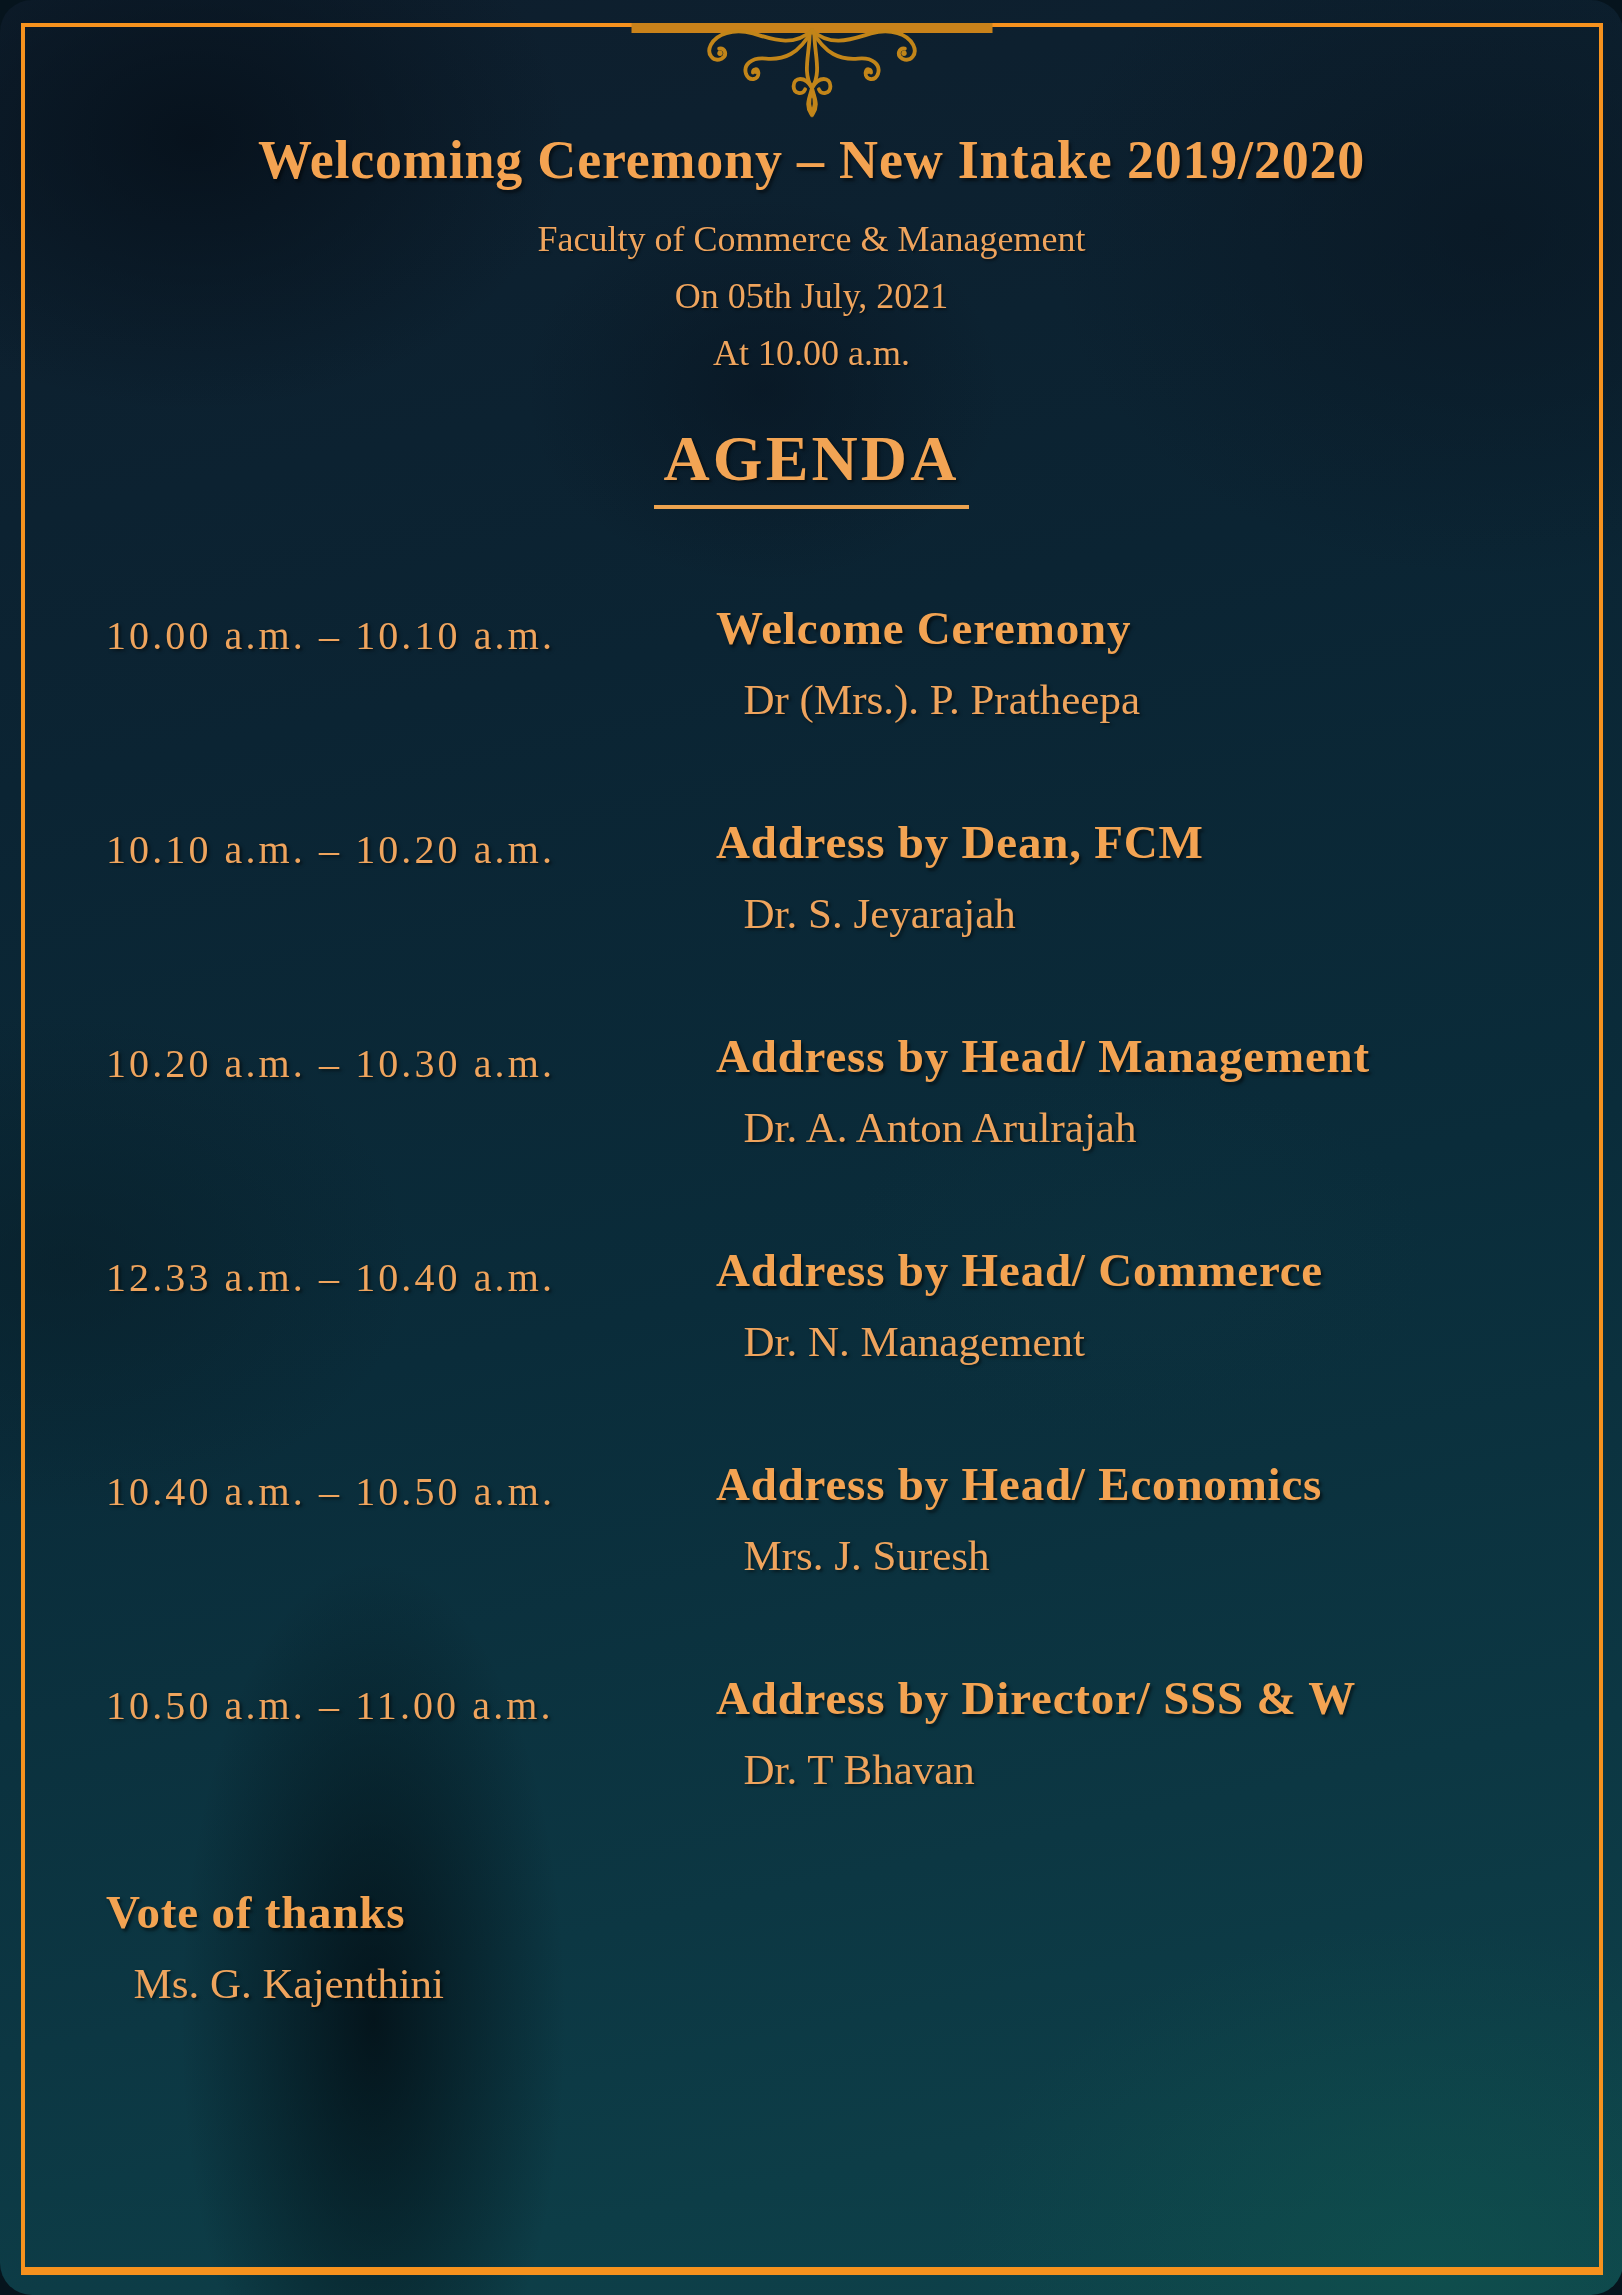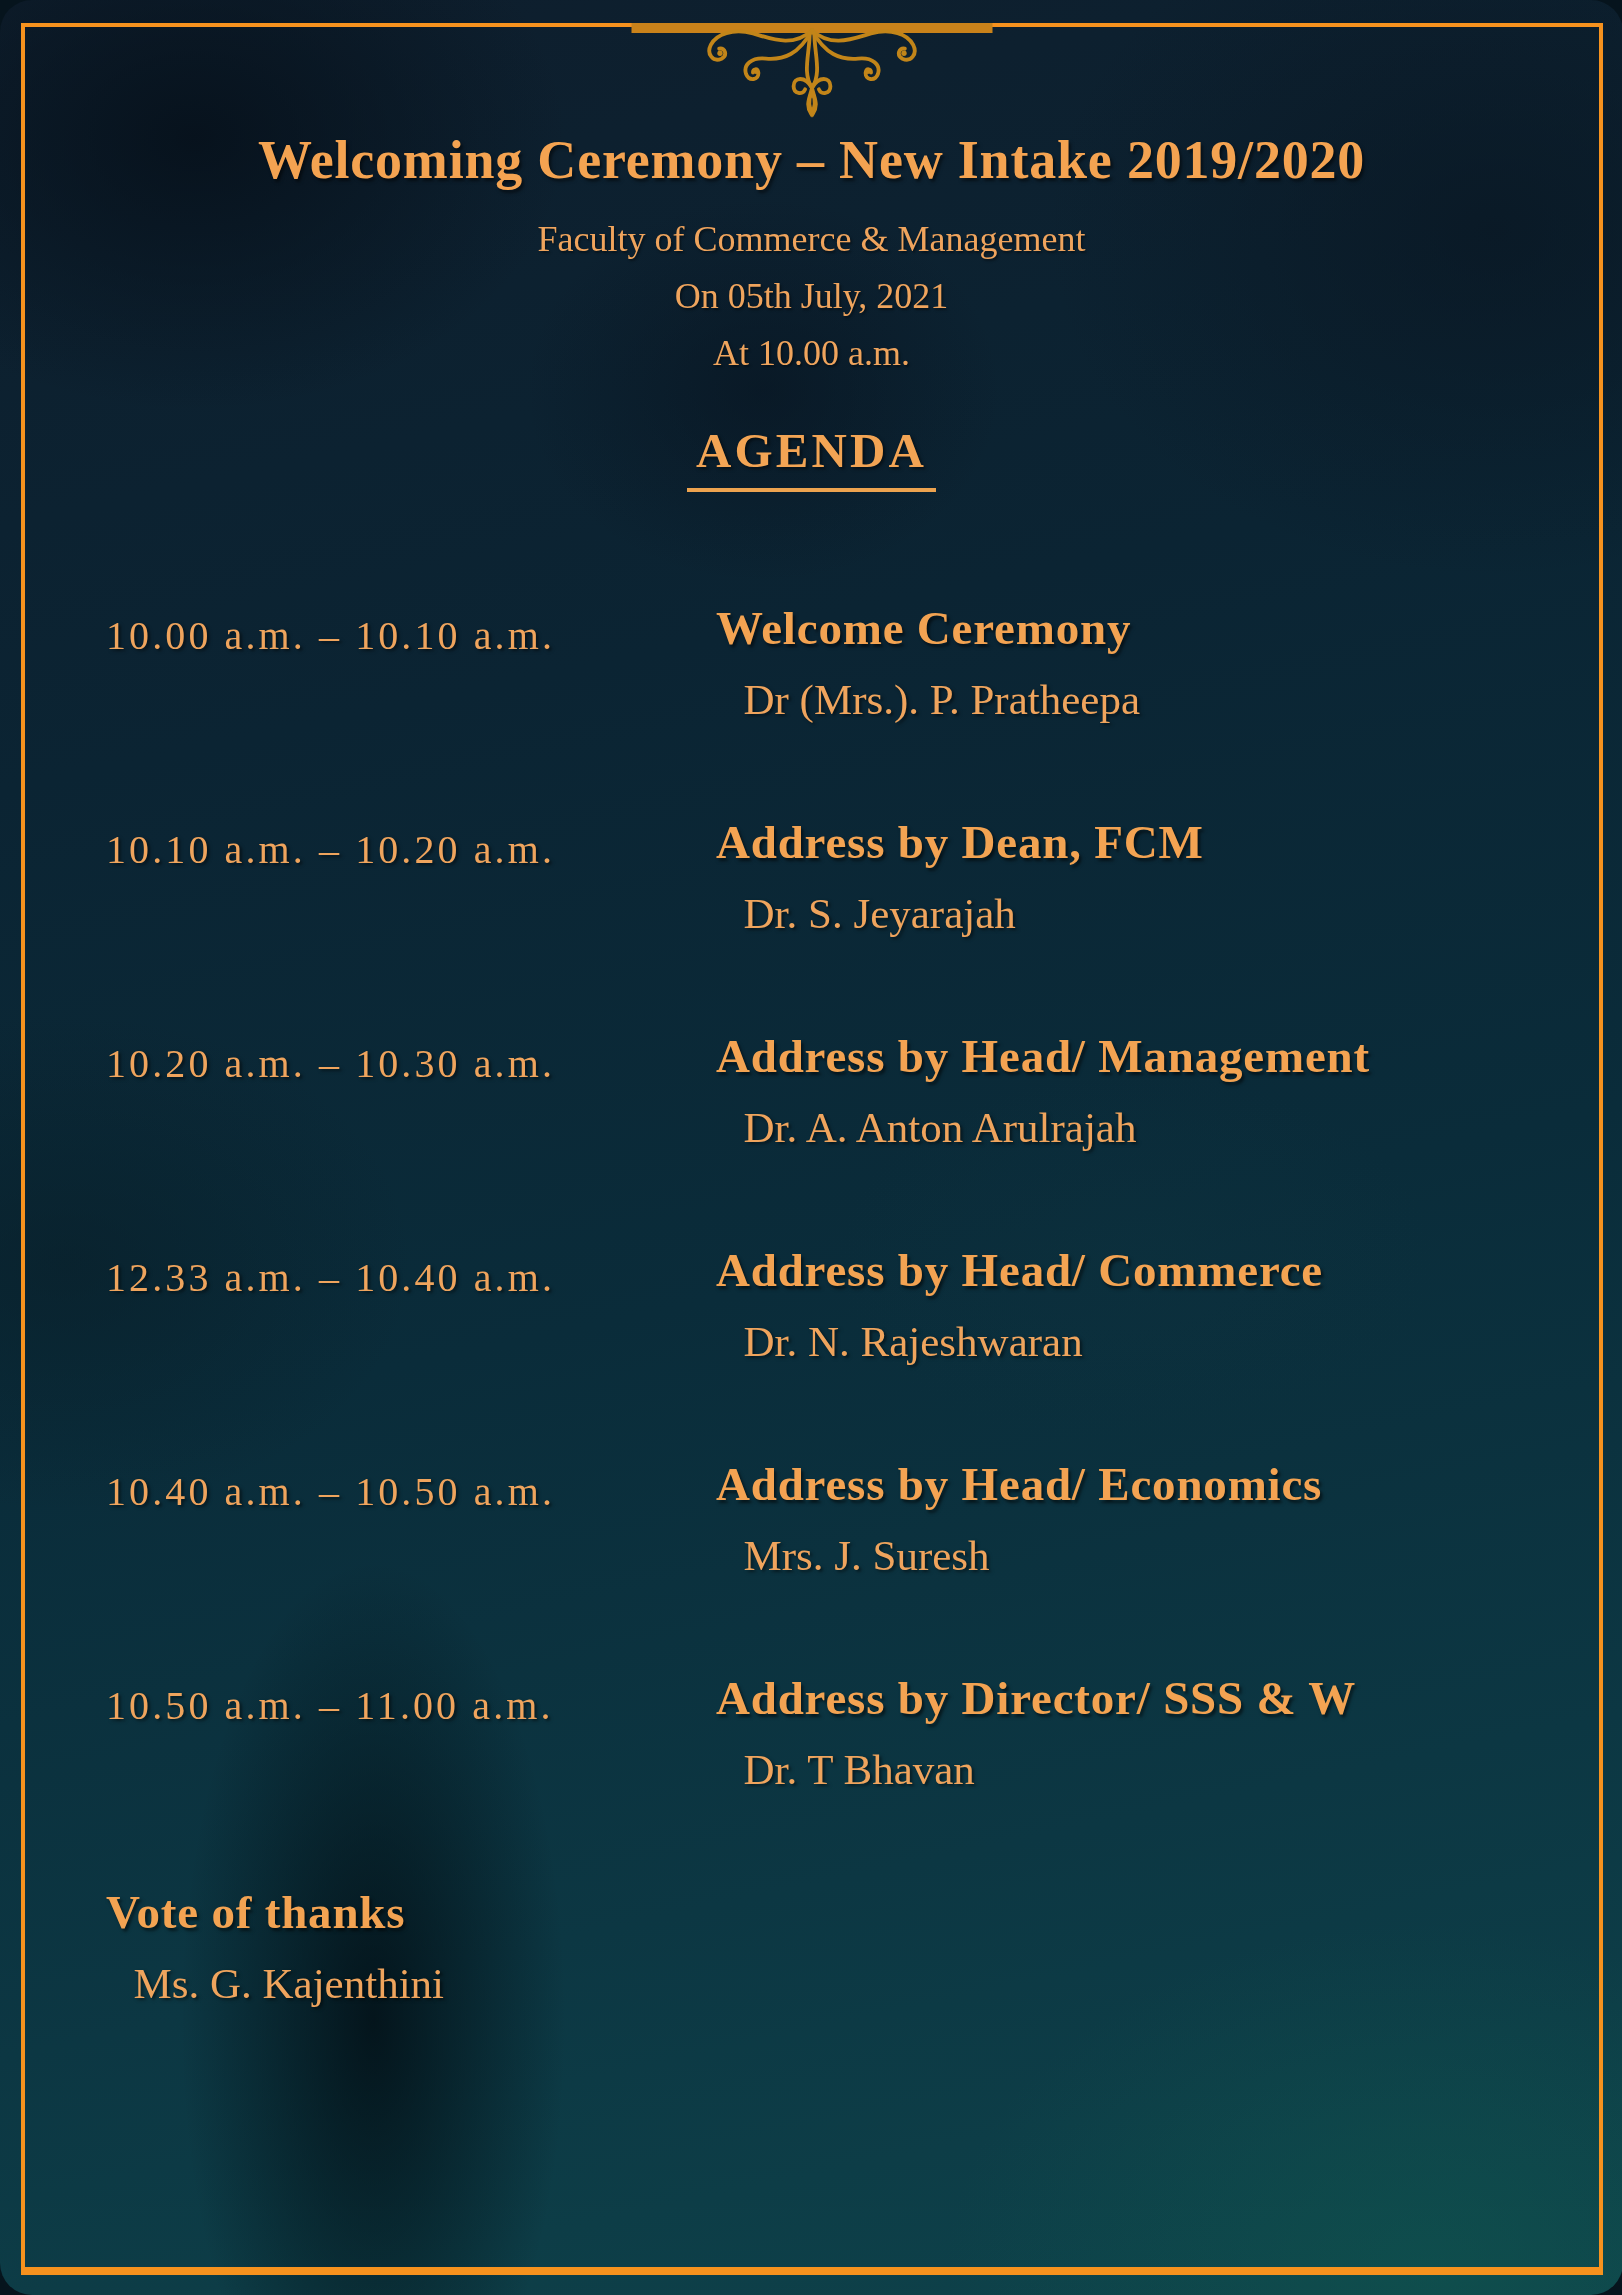--- a/index.html
+++ b/index.html
@@ -62,21 +62,21 @@
   .subtitles {
     margin-top: 20px;
     font-size: 36px;
     line-height: 57px;
     color: #efa45d;
     text-shadow: 1.5px 2.3px 2.3px rgba(0,0,0,0.45);
   }
   .agenda-heading {
     display: inline-block;
     margin-top: 40px;
-    font-size: 49px;
+    font-size: 64px;
     font-weight: bold;
     letter-spacing: 3.1px;
     color: #f2a454;
     border-bottom: 4.6px solid #eda34f;
     padding: 0 9.2px 9.2px 9.2px;
     text-shadow: 2.3px 2.3px 3.1px rgba(0,0,0,0.5);
   }
   .agenda-list {
     position: absolute;
     top: 601px;
@@ -171,21 +171,21 @@
       <div>
         <div class="agenda-title">Address by Head/ Management</div>
         <div class="agenda-speaker">Dr. A. Anton Arulrajah</div>
       </div>
     </div>
 
     <div class="agenda-item">
       <div class="agenda-time">12.33 a.m. – 10.40 a.m.</div>
       <div>
         <div class="agenda-title">Address by Head/ Commerce</div>
-        <div class="agenda-speaker">Dr. N. Rajeshwaran</div>
+        <div class="agenda-speaker">Dr. N. Management</div>
       </div>
     </div>
 
     <div class="agenda-item">
       <div class="agenda-time">10.40 a.m. – 10.50 a.m.</div>
       <div>
         <div class="agenda-title">Address by Head/ Economics</div>
         <div class="agenda-speaker">Mrs. J. Suresh</div>
       </div>
     </div>

